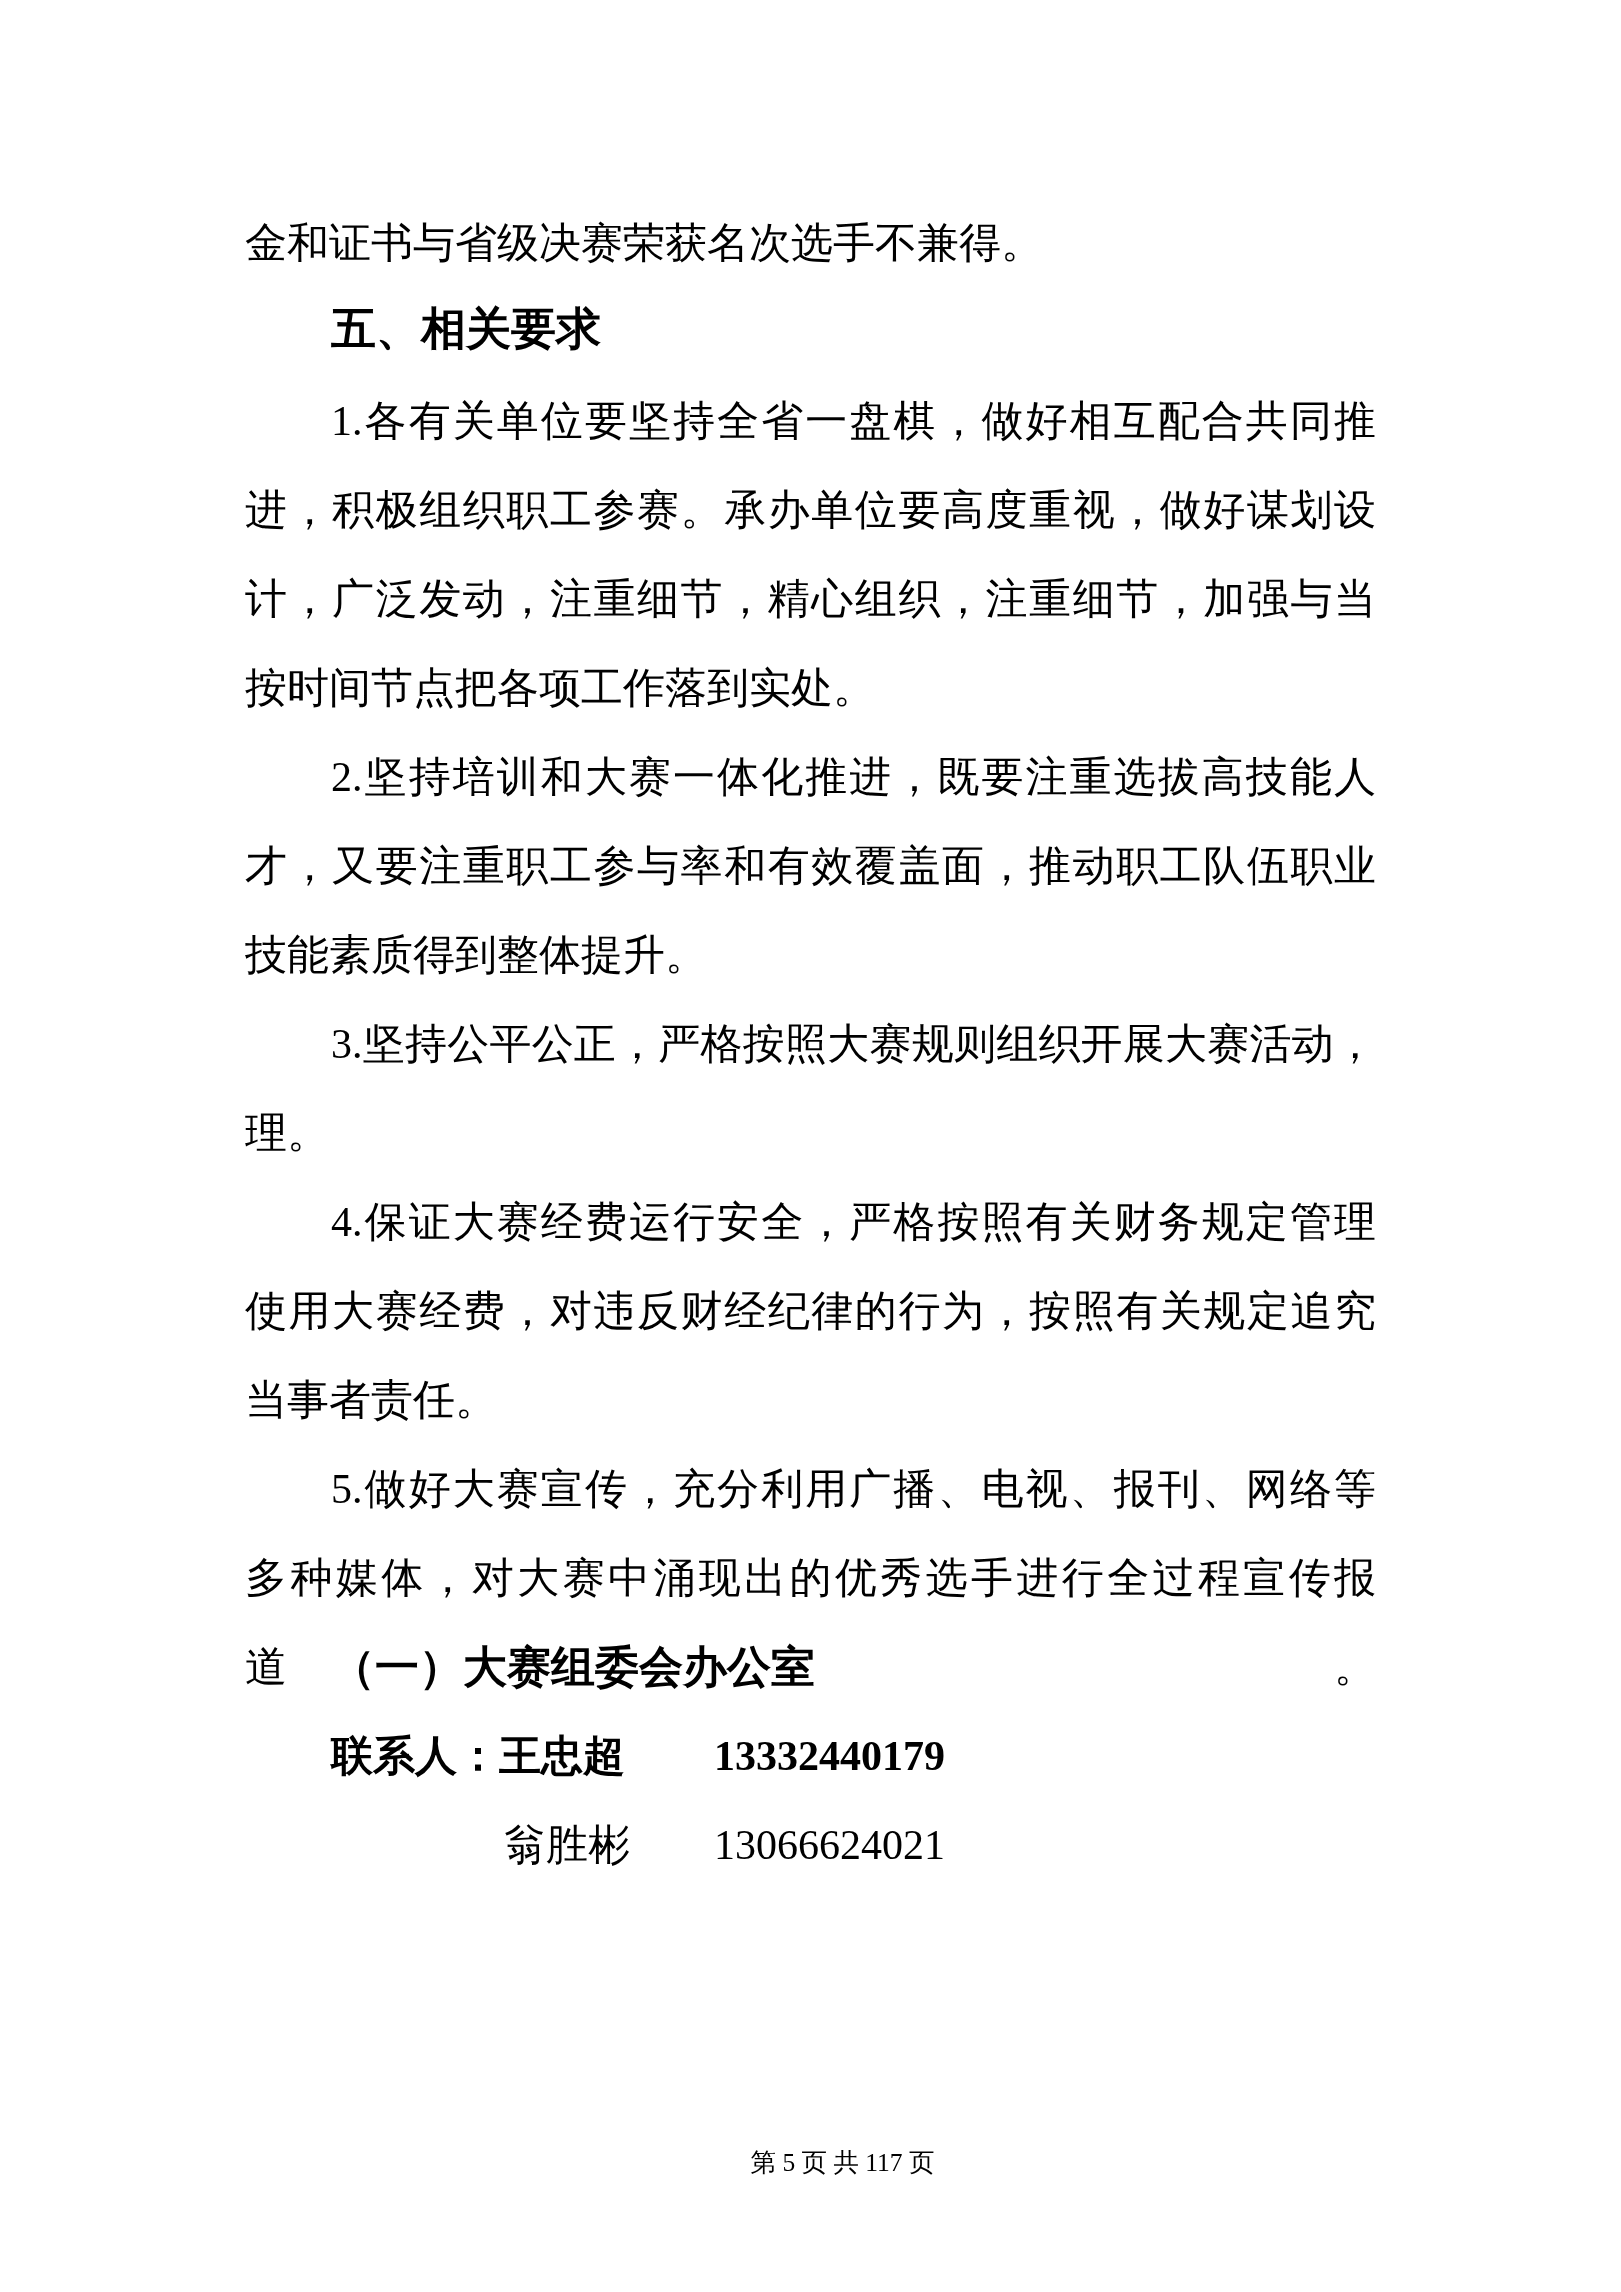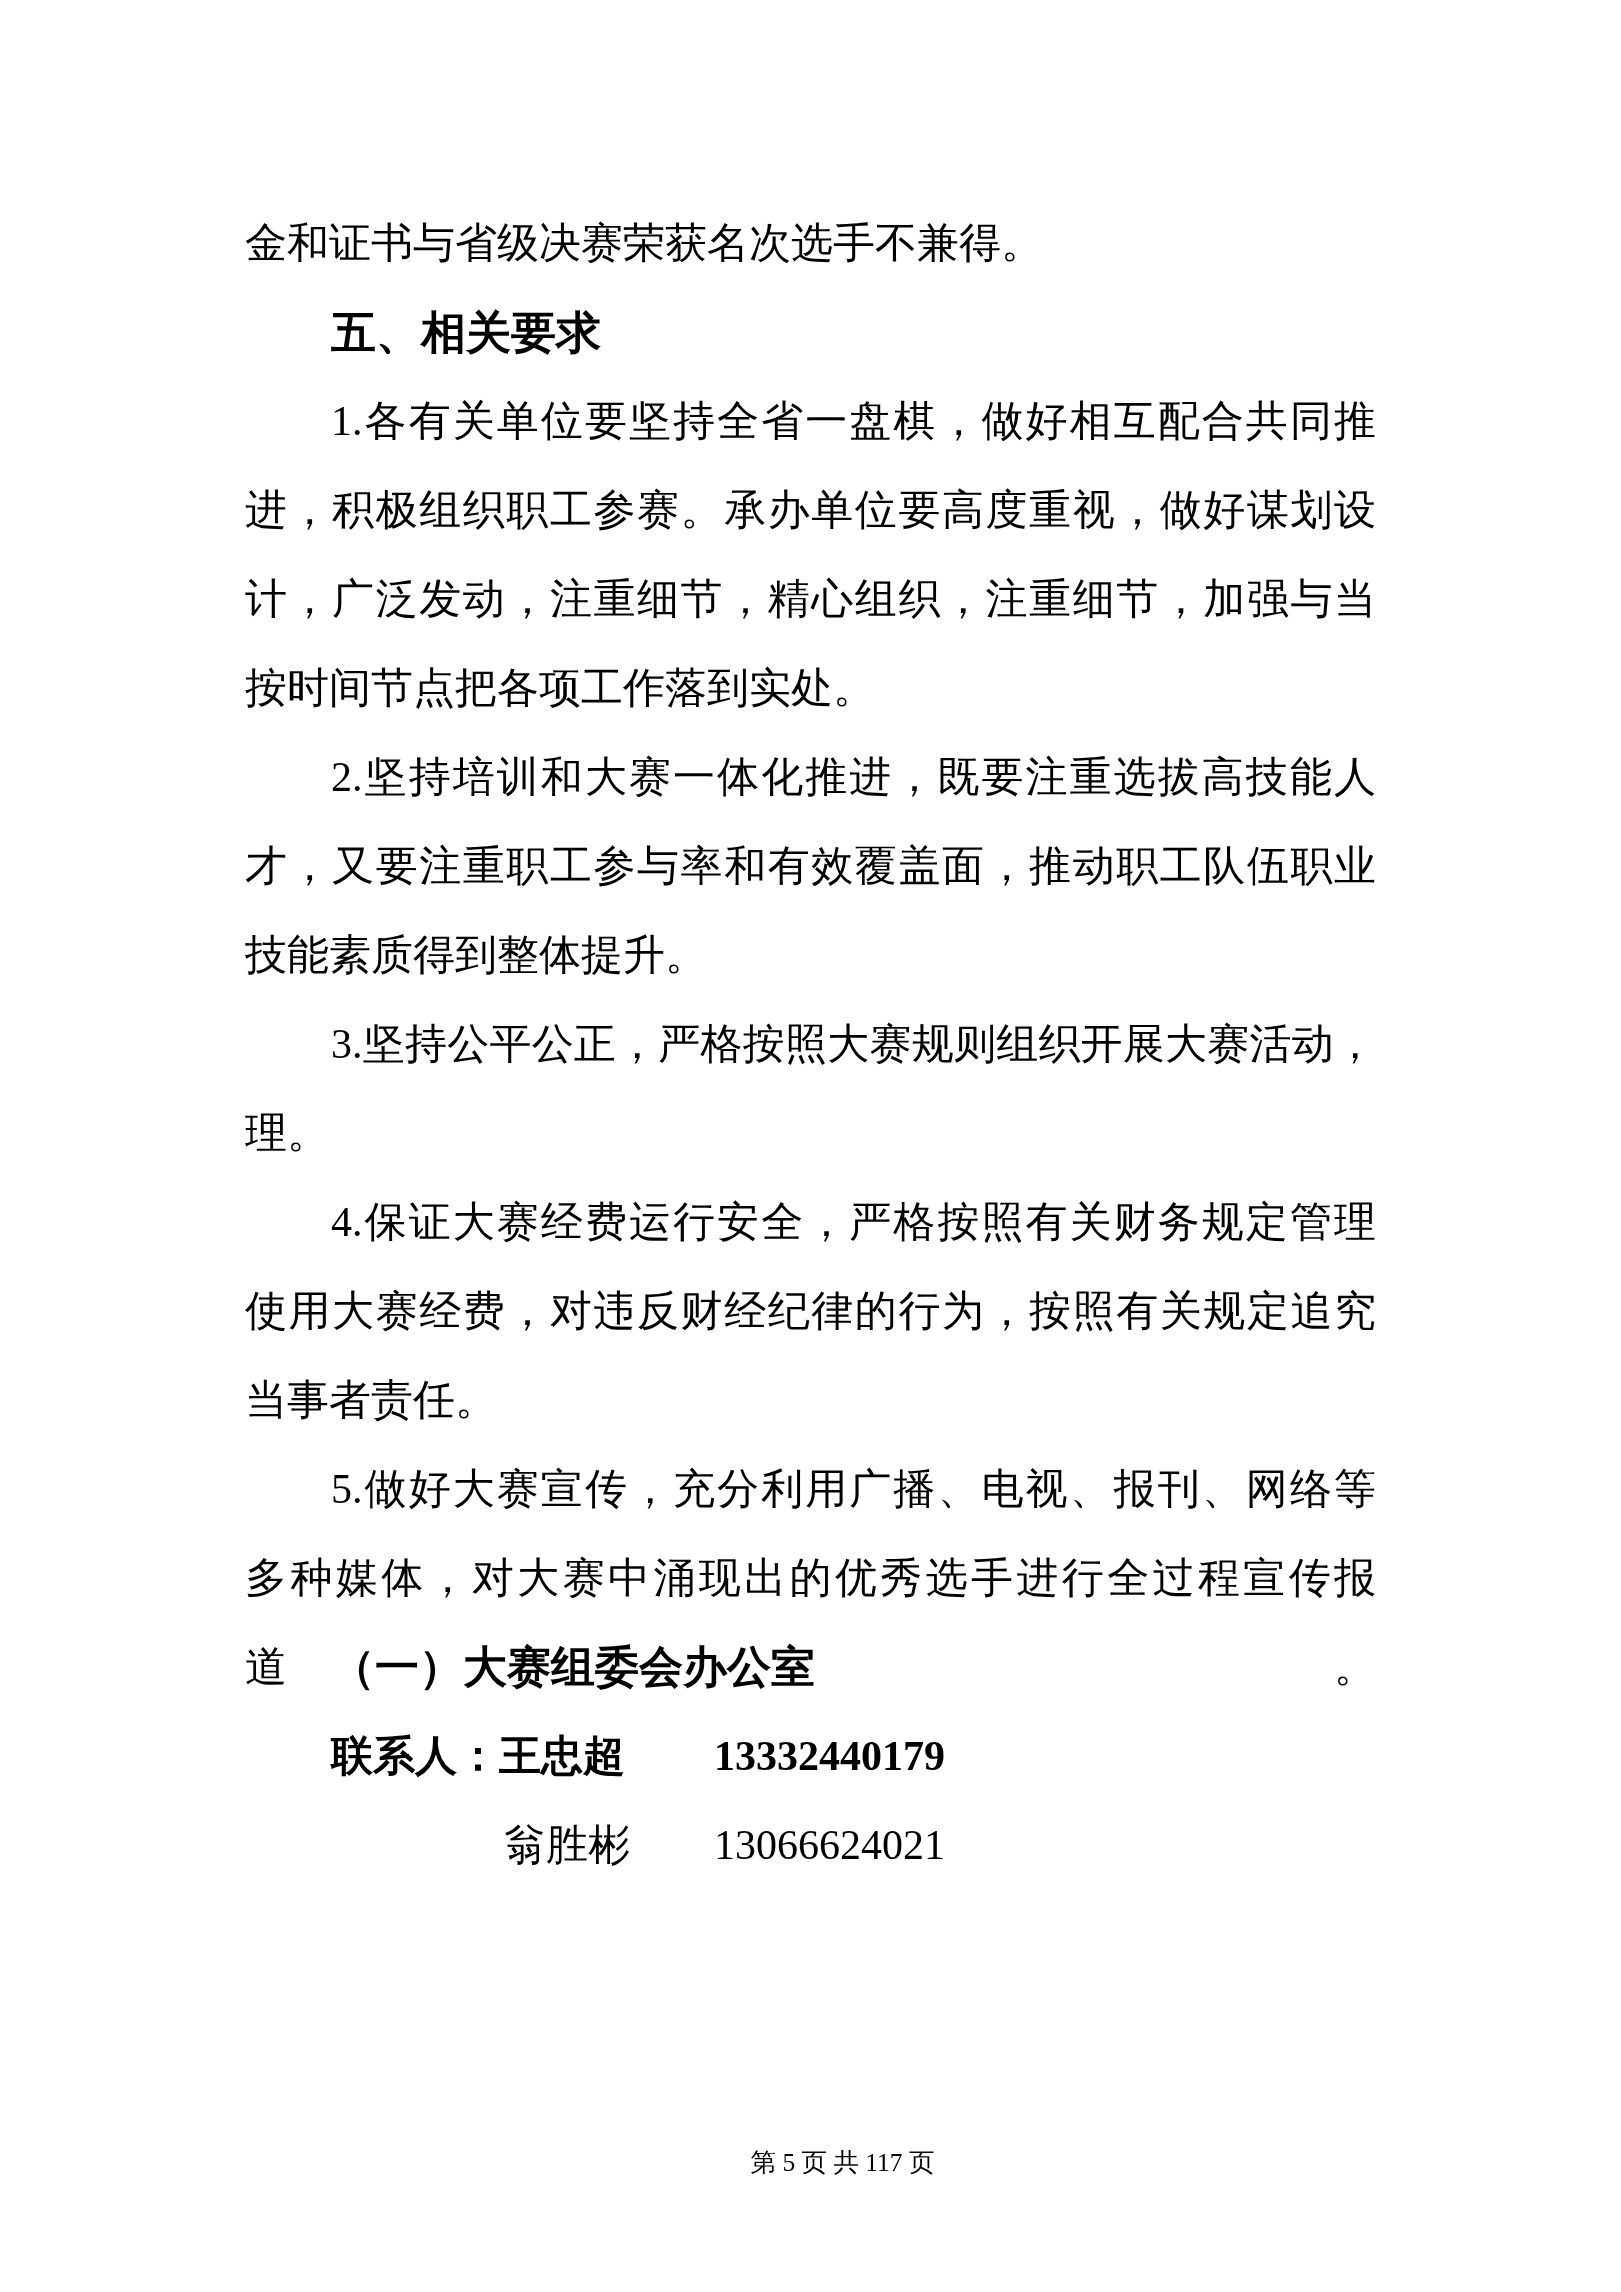--- a/index.html
+++ b/index.html
@@ -31,21 +31,21 @@
   }
   .just {
     white-space: normal;
     text-align: justify;
     text-align-last: justify;
   }
   .indent {
     text-indent: 86px;
   }
   .heading {
-    font-family: Liberation Sans, sans-serif;
+    font-family: Liberation Mono, monospace;
     font-weight: 700;
     font-size: 45px;
     padding-left: 86px;
   }
   .subheading {
     font-weight: 700;
     font-size: 44px;
     padding-left: 86px;
   }
   .contact { position: relative; }

